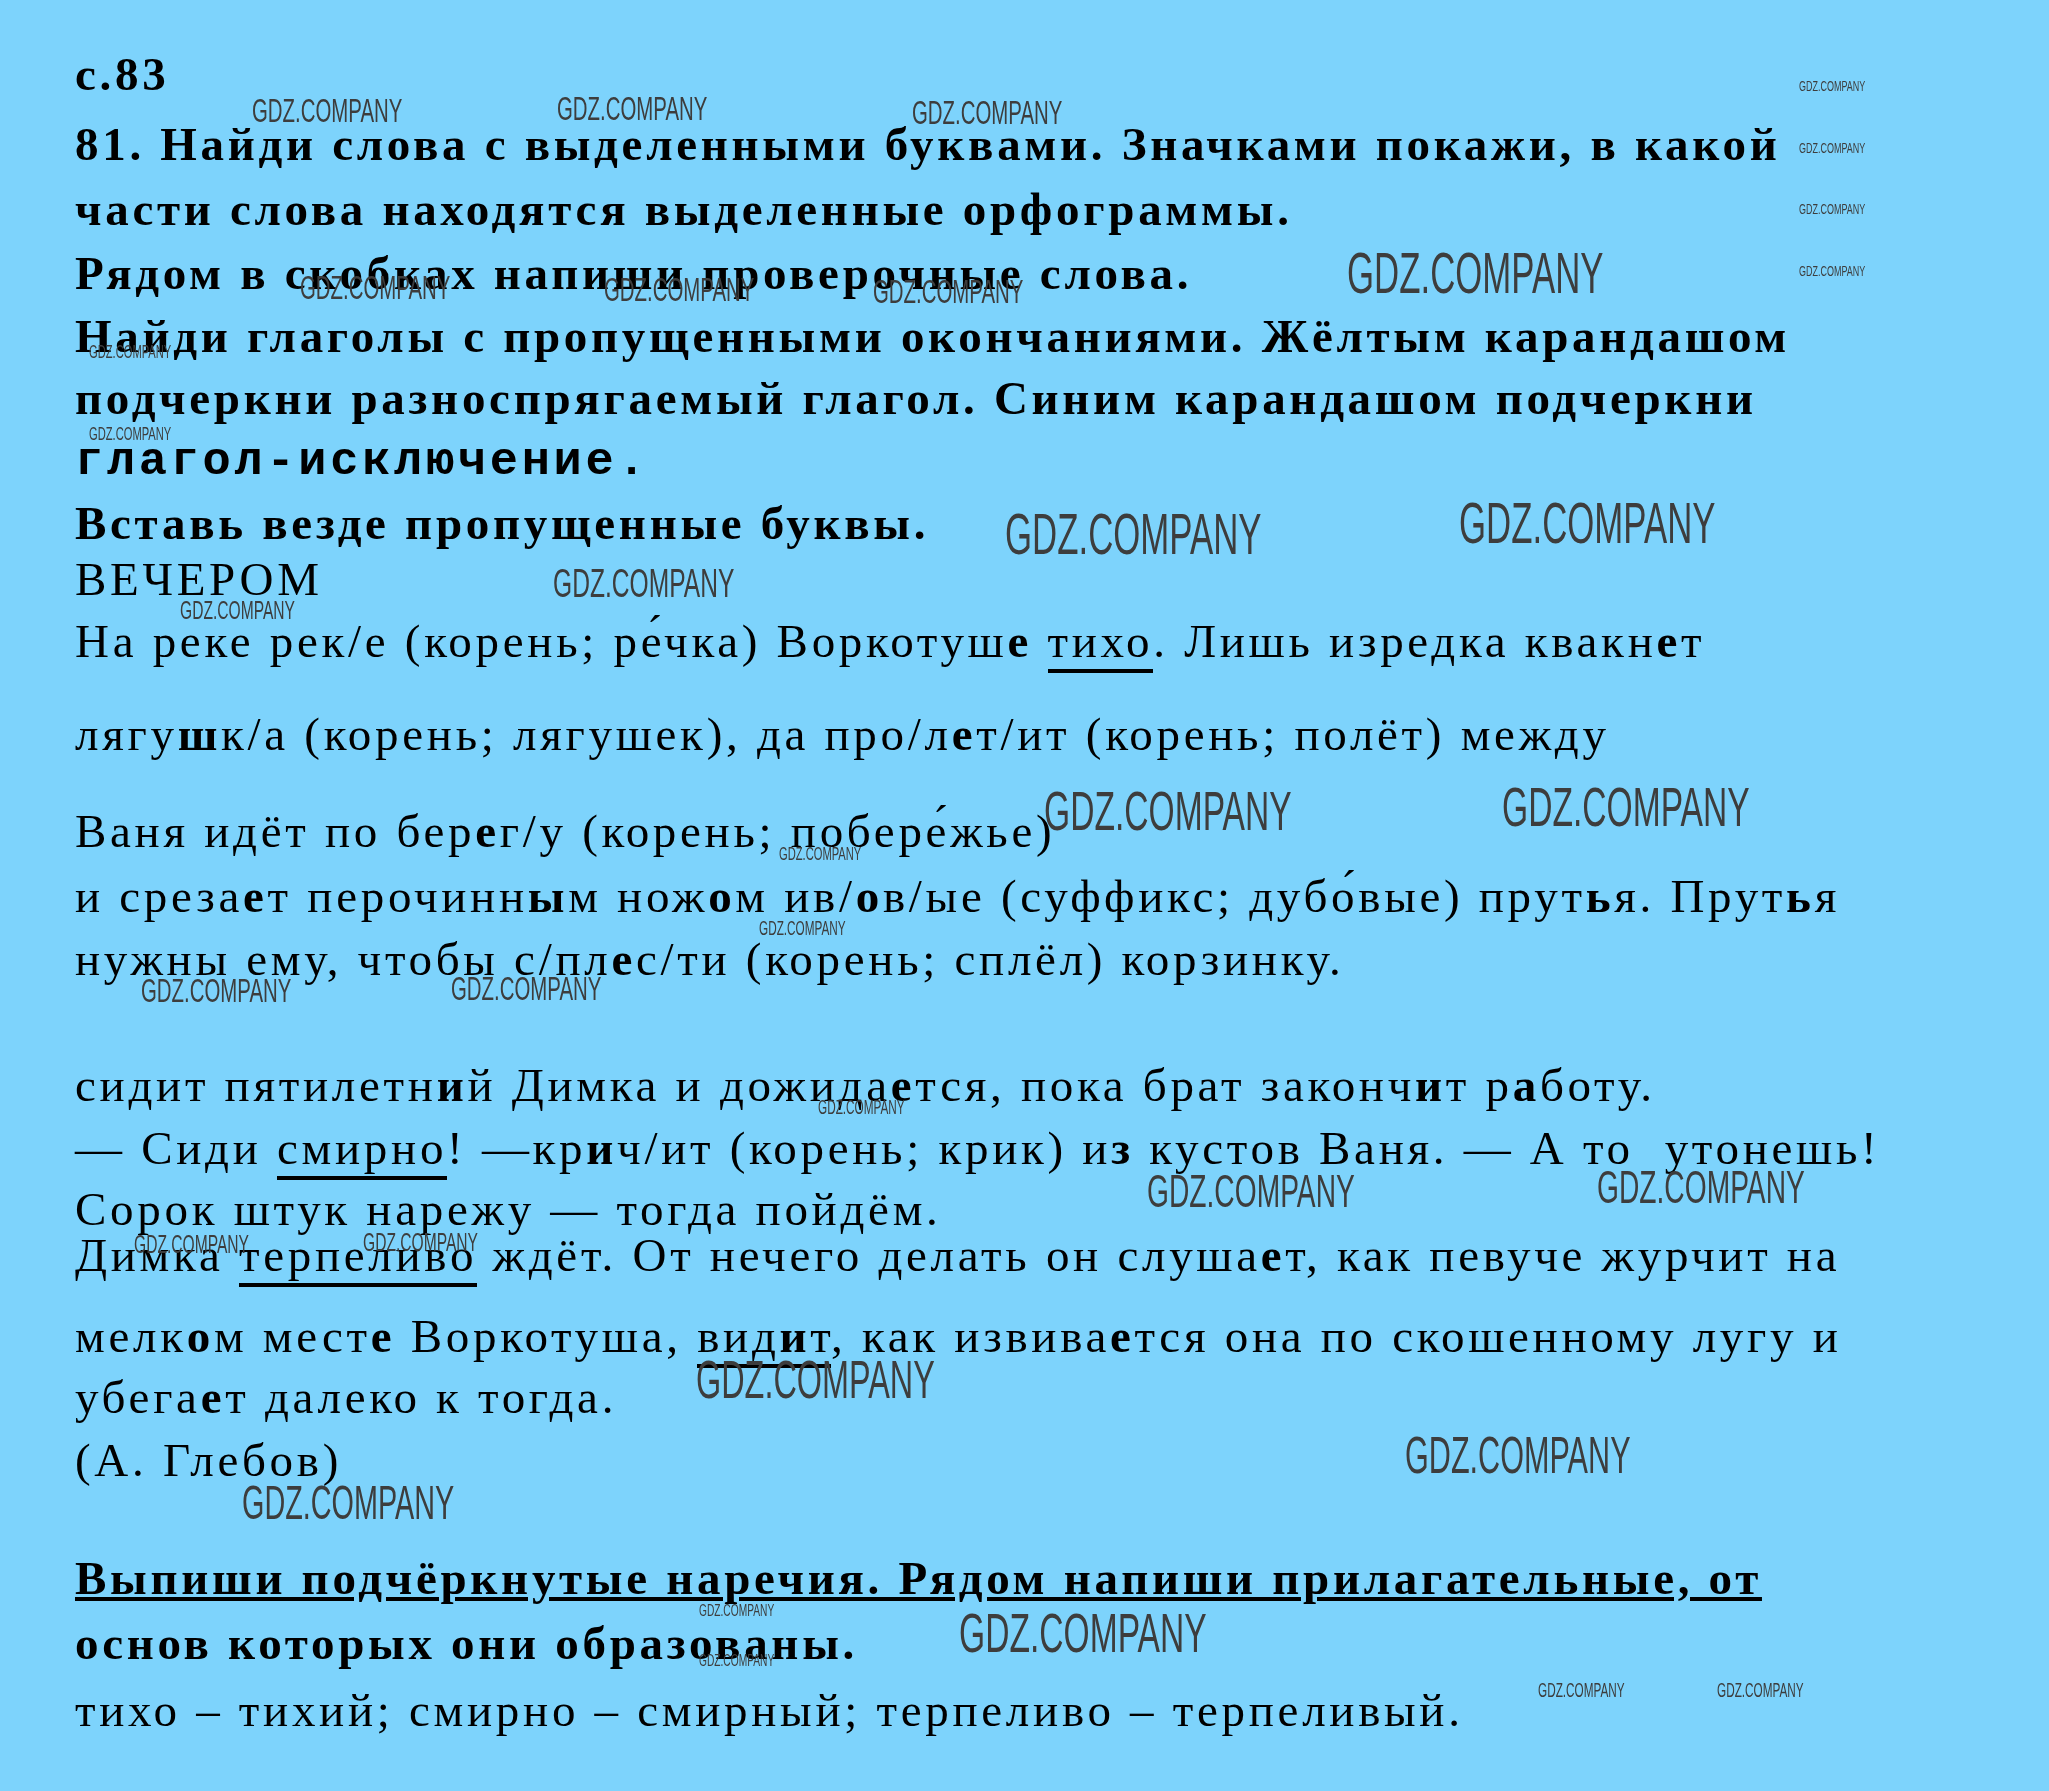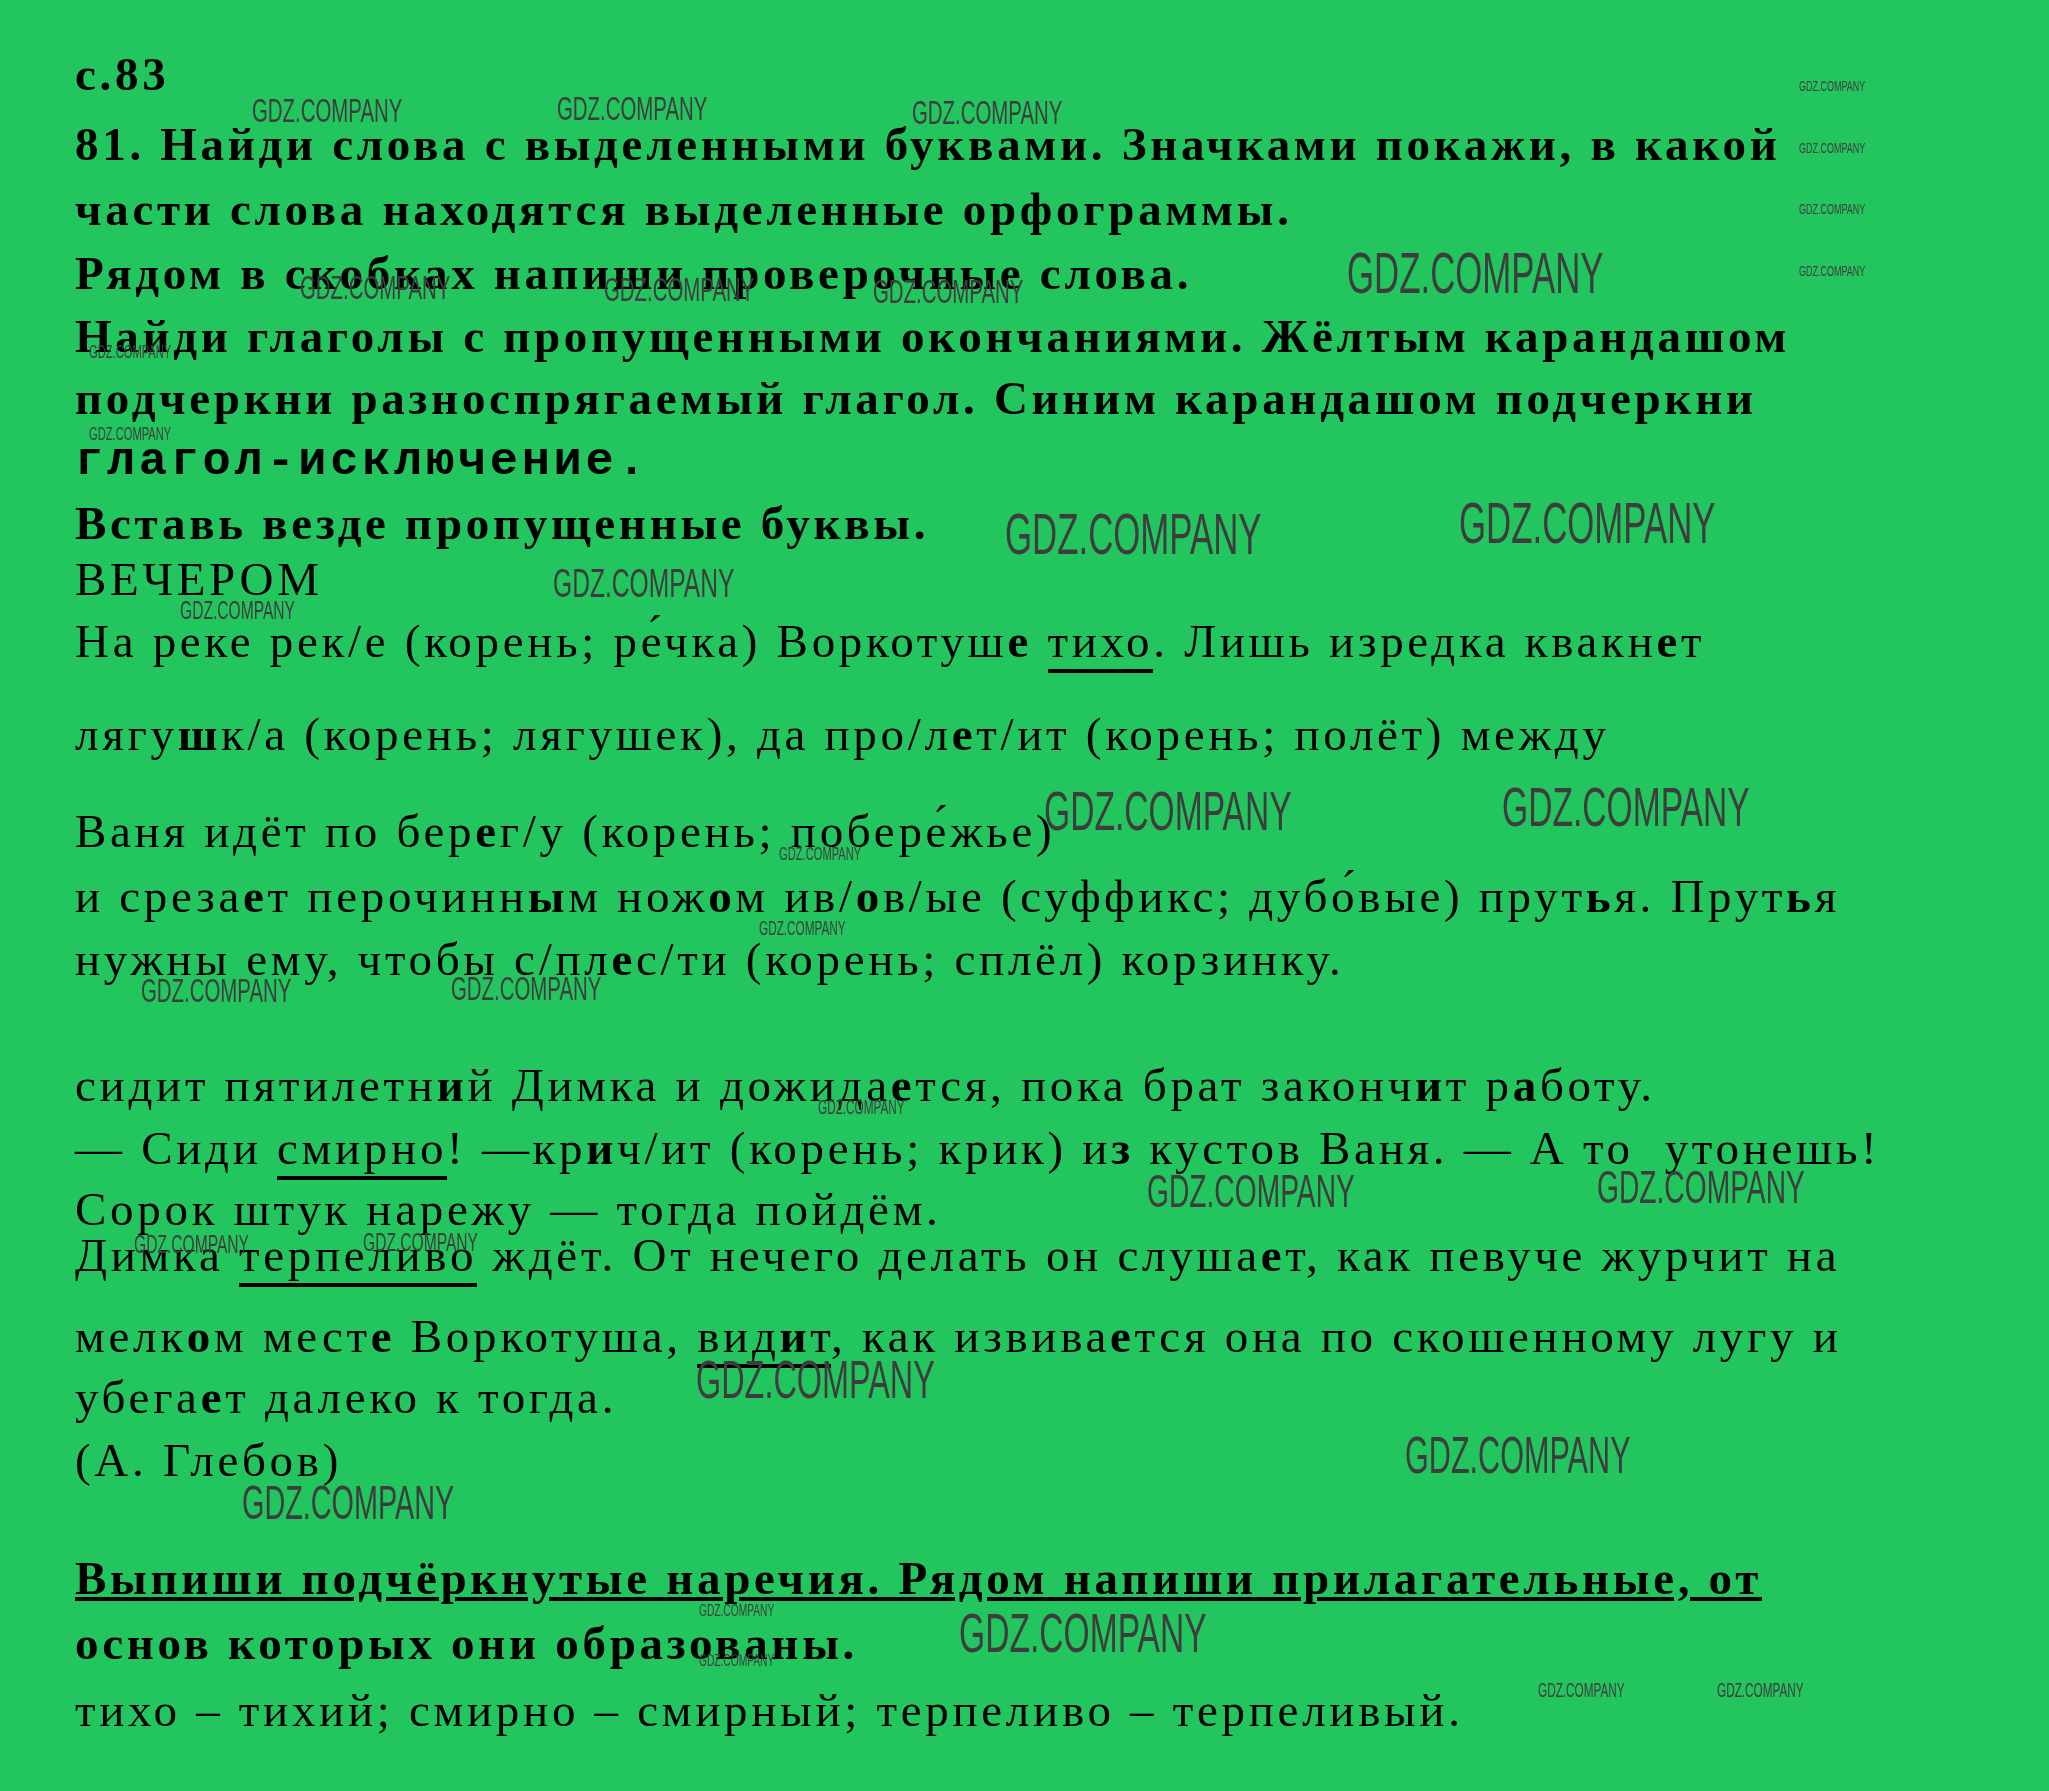--- a/index.html
+++ b/index.html
@@ -1,19 +1,19 @@
 <!DOCTYPE html>
 <html style="font-size:15px"><head>
 <meta charset="utf-8">
 <style>
   html,body{margin:0;padding:0;background:#e8e8e8;}
   #page{
     position:relative;
     width:2050px;height:1792px;
-    background:#22c55e;
+    background:#7dd3fc;
     overflow:hidden;
     font-family:"Liberation Serif", serif;
     color:#000;
   }
   .line{
     position:absolute;
     left:75px;
     white-space:pre;
     font-size:47px;
     letter-spacing:3.7px;

